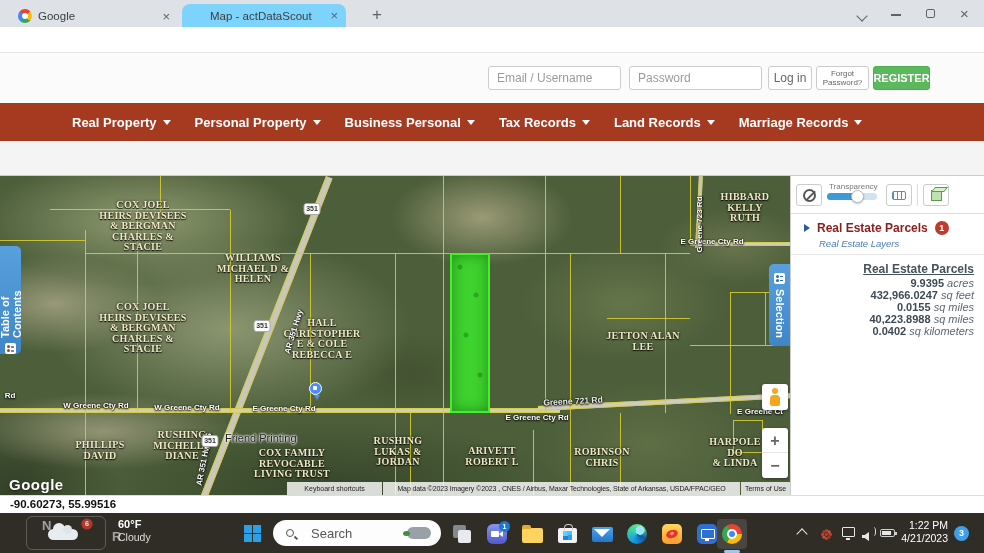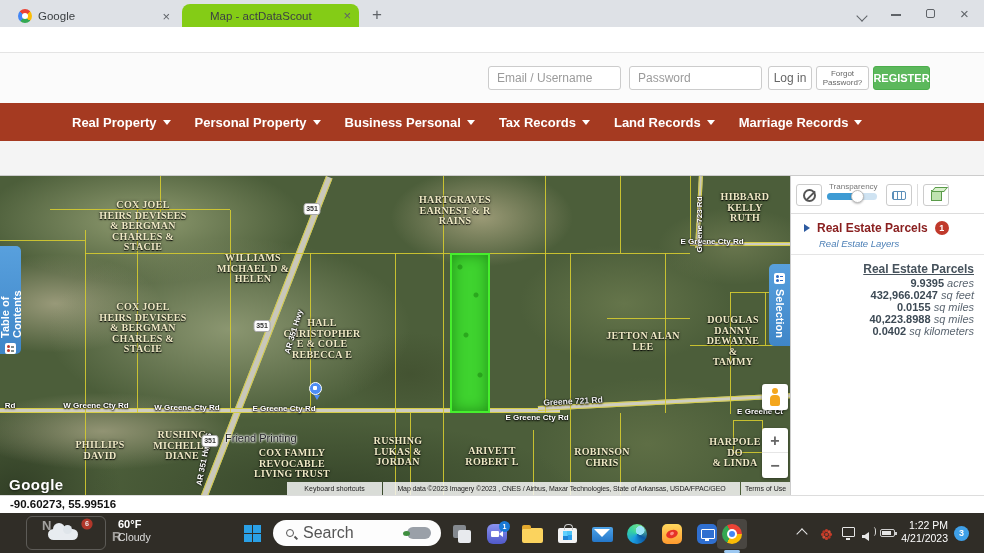--- a/index.html
+++ b/index.html
@@ -4,21 +4,21 @@
 <style>
   *{margin:0;padding:0;box-sizing:border-box;}
   body{font-family:"Liberation Sans",sans-serif;background:#000;}
   #screen{position:relative;width:984px;height:553px;overflow:hidden;background:#fff;}
   .abs{position:absolute;}
 
   
   .tabbar{position:absolute;left:0;top:0;width:984px;height:27px;background:#dee1e6;}
   .tab{position:absolute;top:5px;height:22px;display:flex;align-items:center;font-size:11.5px;color:#3c4043;padding:0 8px;}
   .tab.inactive{left:10px;width:168px;}
-  .tab.active{left:182px;width:177px;top:4px;height:23px;background:#84cc16;border-radius:8px 8px 0 0;}
+  .tab.active{left:182px;width:164px;top:4px;height:23px;background:#7dd3fc;border-radius:8px 8px 0 0;}
   .tab .title{flex:1;white-space:nowrap;overflow:hidden;margin:0 6px;}
   .tab .x{color:#5f6368;font-size:13px;cursor:default;}
   .gicon{width:14px;height:14px;border-radius:50%;background:conic-gradient(from -45deg,#ea4335 0 25%,#fbbc05 0 50%,#34a853 0 75%,#4285f4 0 100%);position:relative;flex:0 0 14px;}
   .gicon:after{content:"";position:absolute;left:4px;top:4px;width:6px;height:6px;border-radius:50%;background:#fff;}
   .newtab{position:absolute;left:372px;top:5px;font-size:17px;color:#5f6368;}
   .winctl{position:absolute;top:9px;color:#5f6368;}
   .chev{width:8px;height:8px;border-right:1.5px solid #5f6368;border-bottom:1.5px solid #5f6368;transform:rotate(45deg);}
   .minbar{width:10px;height:1.5px;background:#5f6368;margin-top:5px;}
   .maxbox{width:9px;height:9px;border:1.5px solid #5f6368;border-radius:2px;}
   .addrbar{position:absolute;left:0;top:27px;width:984px;height:26px;background:#fff;border-bottom:1px solid #e4e4e4;}
@@ -361,43 +361,36 @@
     <div class="pline" style="left:607px;top:142px;width:83px;height:1px;"></div>
     <div class="prect" style="left:733px;top:244px;width:30px;height:33px;"></div>
 
     <div class="highlight"></div>
 
     <div class="plabel" style="left:143px;top:50px;">COX JOEL
 HEIRS DEVISEES
 &amp; BERGMAN
 CHARLES &amp;
 STACIE</div>
-    <div class="plabel" style="left:455px;top:35px;">HARTGRAVES
-EARNEST &amp; R
-RAINS</div>
     <div class="plabel" style="left:745px;top:32px;">HIBBARD
 KELLY RUTH</div>
     <div class="plabel" style="left:253px;top:93px;">WILLIAMS
 MICHAEL D &amp;
 HELEN</div>
     <div class="plabel" style="left:143px;top:152px;">COX JOEL
 HEIRS DEVISEES
 &amp; BERGMAN
 CHARLES &amp;
 STACIE</div>
     <div class="plabel" style="left:322px;top:163px;">HALL
 CHRISTOPHER
 E &amp; COLE
 REBECCA E</div>
     <div class="plabel" style="left:643px;top:165px;">JETTON ALAN
 LEE</div>
-    <div class="plabel" style="left:733px;top:165px;">DOUGLAS
-DANNY
-DEWAYNE &amp;
-TAMMY</div>
     <div class="plabel" style="left:100px;top:274px;">PHILLIPS
 DAVID</div>
     <div class="plabel" style="left:182px;top:270px;">RUSHING
 MICHELLE
 DIANE</div>
     <div class="plabel" style="left:292px;top:288px;">COX FAMILY
 REVOCABLE
 LIVING TRUST</div>
     <div class="plabel" style="left:398px;top:276px;">RUSHING
 LUKAS &amp;
@@ -405,21 +398,21 @@
     <div class="plabel" style="left:492px;top:280px;">ARIVETT
 ROBERT L</div>
     <div class="plabel" style="left:602px;top:281px;">ROBINSON
 CHRIS</div>
     <div class="plabel" style="left:735px;top:277px;">HARPOLE DO
 &amp; LINDA</div>
 
     <div class="rlabel" style="left:712px;top:65px;">E Greene Cty Rd</div>
     <div class="rlabel rl-rot" style="left:699px;top:72px;transform:rotate(-90deg);">Greene 723 Rd</div>
     <div class="rlabel rl-rot" style="left:287px;top:173px;transform:rotate(-73deg);">AR 351 Hwy</div>
-    <div class="rlabel" style="left:10px;top:229px;">Rd</div>
+    <div class="rlabel" style="left:10px;top:219px;">Rd</div>
     <div class="rlabel" style="left:96px;top:229px;">W Greene Cty Rd</div>
     <div class="rlabel" style="left:187px;top:231px;">W Greene Cty Rd</div>
     <div class="rlabel" style="left:284px;top:232px;">E Greene Cty Rd</div>
     <div class="rlabel" style="left:537px;top:241px;">E Greene Cty Rd</div>
     <div class="rlabel" style="left:573px;top:225px;transform:translate(-50%,-50%) rotate(-3deg);font-size:8.5px;color:#e9e9e9;">Greene 721 Rd</div>
     <div class="rlabel rl-rot" style="left:199px;top:305px;transform:rotate(-79deg);">AR 351 Hwy S</div>
     <div class="rlabel" style="left:760px;top:235px;">E Greene Ct</div>
 
     <div class="shield" style="left:312px;top:33px;">351</div>
     <div class="shield" style="left:262px;top:150px;">351</div>
@@ -501,21 +494,21 @@
       <span class="abs" style="left:118px;top:18px;font-size:10.5px;color:#ddd;">Cloudy</span>
     </div>
     <div class="startlogo" style="left:244px;top:12px;">
         <span></span>
         <span></span>
         <span></span>
         <span></span>
       </div>
     <div class="searchpill">
       <span class="tlens"></span>
-      <span style="margin-left:9px;font-size:16px;color:#555;">Search</span>
+      <span style="margin-left:17px;font-size:13px;color:#555;">Search</span>
       <span class="manatee"></span>
     </div>
     <div class="tile" style="left:450px;">
         <span class="taskview-back"></span>
         <span class="taskview-front"></span>
       </div>
     <div class="tile" style="left:485px;">
         <span class="chatic">
           <span class="tbadge">1</span>
         </span>

